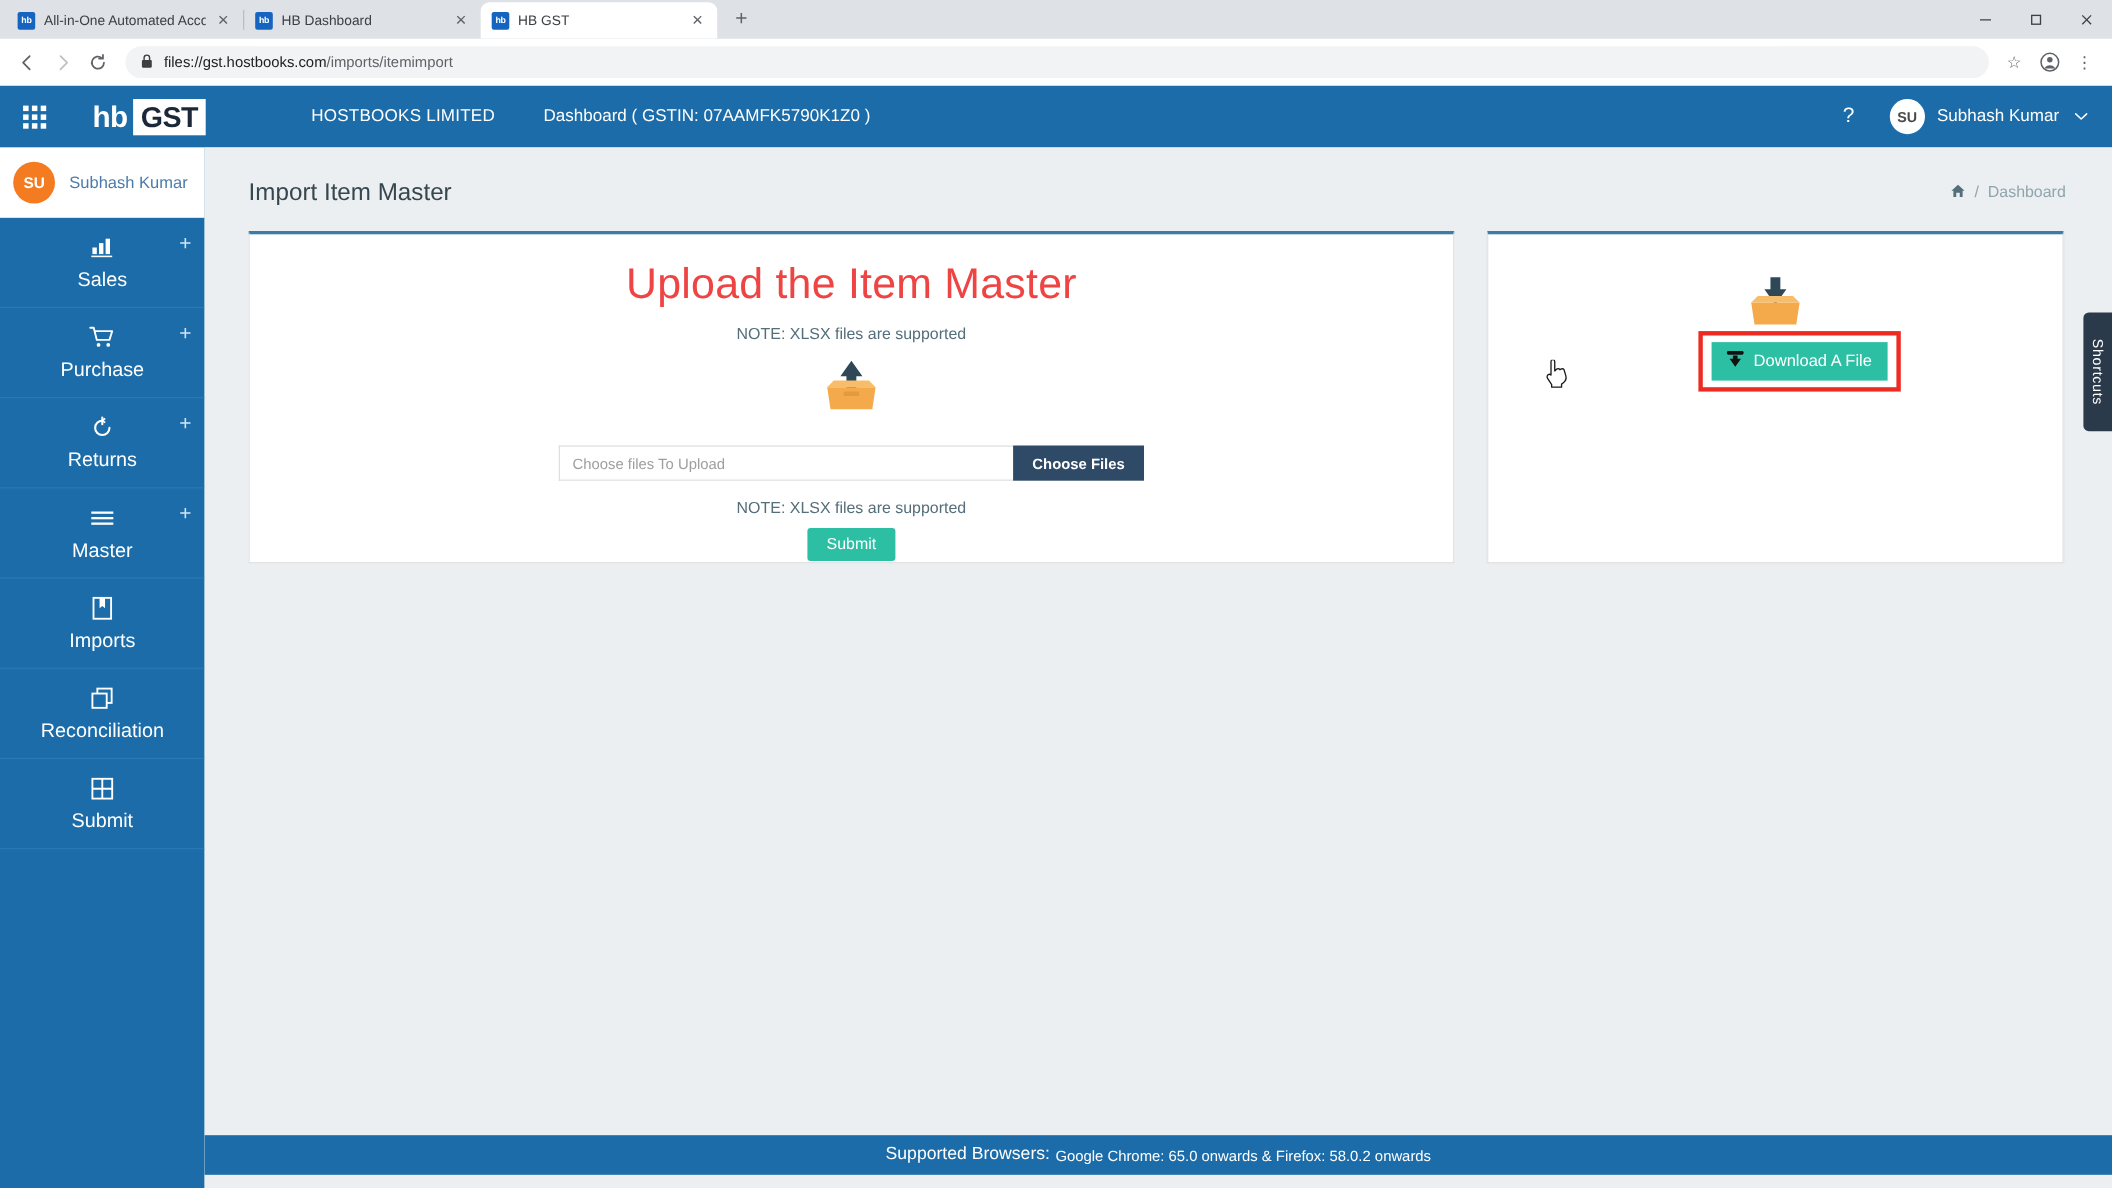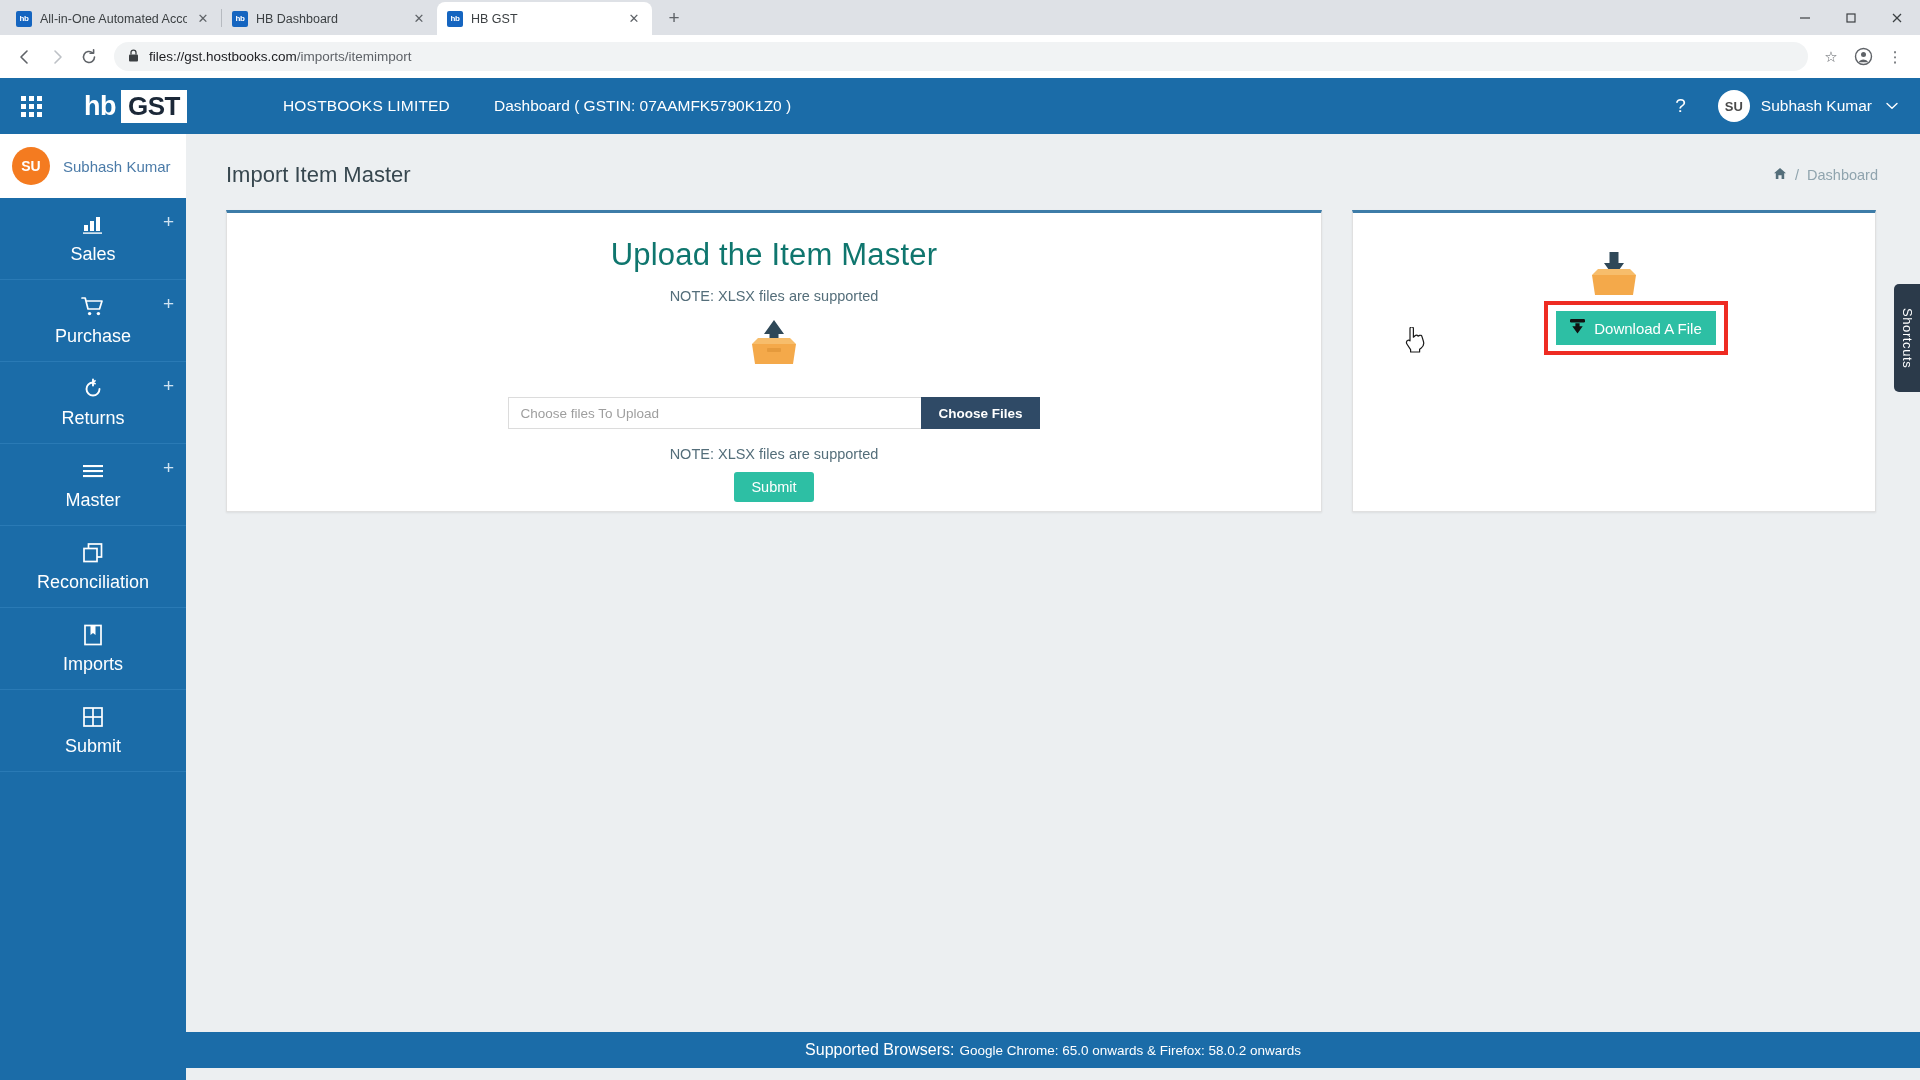--- a/index.html
+++ b/index.html
@@ -165,21 +165,21 @@
 
   .card {
     background: #ffffff; border: 1px solid #e0e0e0;
     border-top: 3px solid #3d7ca8;
     box-shadow: 0 1px 2px rgba(0,0,0,.07);
   }
   .card-left { flex: 0 0 1096px; height: 302px; padding-top: 24px; }
   .card-right { flex: 1 1 auto; height: 302px; padding-top: 24px; }
 
   .upload-title {
-    text-align: center; font-size: 31px; color: #0f766e; font-weight: 400;
+    text-align: center; font-size: 39px; color: #ef4444; font-weight: 400;
     letter-spacing: .2px;
   }
   .note {
     text-align: center; font-size: 14.5px; color: #546e7a; margin-top: 15px;
   }
   .box-icon { display: flex; justify-content: center; margin-top: 14px; }
   .file-row {
     display: flex; justify-content: center; margin-top: 29px;
   }
   .file-input {
@@ -404,36 +404,36 @@
               <rect x="2" y="2" width="20" height="2.1" fill="#fff"></rect>
               <rect x="2" y="7" width="20" height="2.1" fill="#fff"></rect>
               <rect x="2" y="12" width="20" height="2.1" fill="#fff"></rect>
             </svg>
         </span>
         <span class="nav-label">Master</span>
       </div>
 
       <div class="nav-item">
         <span class="nav-ico">
+          <svg width="20" height="22" viewBox="0 0 20 22">
+              <rect x="2" y="1.5" width="16" height="19" fill="none" stroke="#fff" stroke-width="1.7"></rect>
+              <path d="M7.5 1.5 V11 L10 9 L12.5 11 V1.5" fill="#fff"></path>
+            </svg>
+        </span>
+        <span class="nav-label">Imports</span>
+      </div>
+
+      <div class="nav-item">
+        <span class="nav-ico">
           <svg width="22" height="22" viewBox="0 0 22 22">
               <rect x="6.5" y="2" width="13" height="13" fill="none" stroke="#fff" stroke-width="1.7"></rect>
               <rect x="2" y="6.5" width="13" height="13" fill="#1b6ca8" stroke="#fff" stroke-width="1.7"></rect>
             </svg>
         </span>
         <span class="nav-label">Reconciliation</span>
-      </div>
-
-      <div class="nav-item">
-        <span class="nav-ico">
-          <svg width="20" height="22" viewBox="0 0 20 22">
-              <rect x="2" y="1.5" width="16" height="19" fill="none" stroke="#fff" stroke-width="1.7"></rect>
-              <path d="M7.5 1.5 V11 L10 9 L12.5 11 V1.5" fill="#fff"></path>
-            </svg>
-        </span>
-        <span class="nav-label">Imports</span>
       </div>
 
       <div class="nav-item">
         <span class="nav-ico">
           <svg width="22" height="22" viewBox="0 0 22 22">
               <rect x="2" y="2" width="18" height="18" fill="none" stroke="#fff" stroke-width="1.7"></rect>
               <line x1="11" y1="2" x2="11" y2="20" stroke="#fff" stroke-width="1.7"></line>
               <line x1="2" y1="11" x2="20" y2="11" stroke="#fff" stroke-width="1.7"></line>
             </svg>
         </span>

